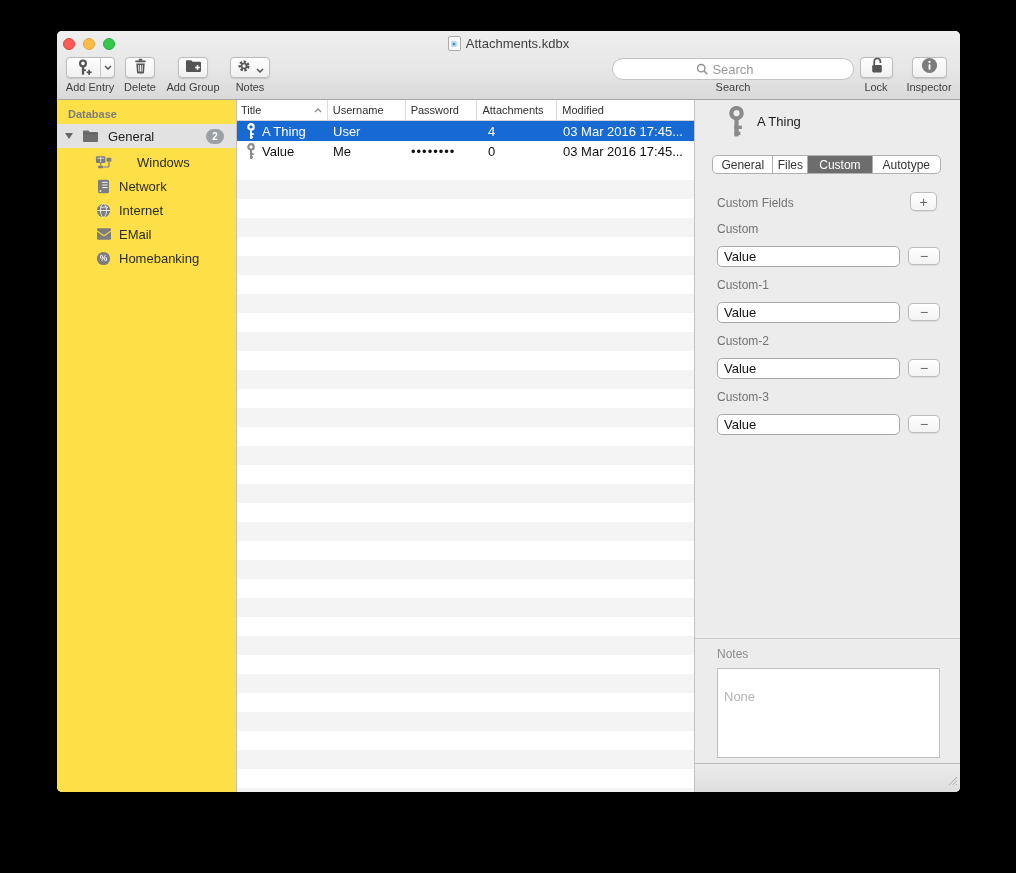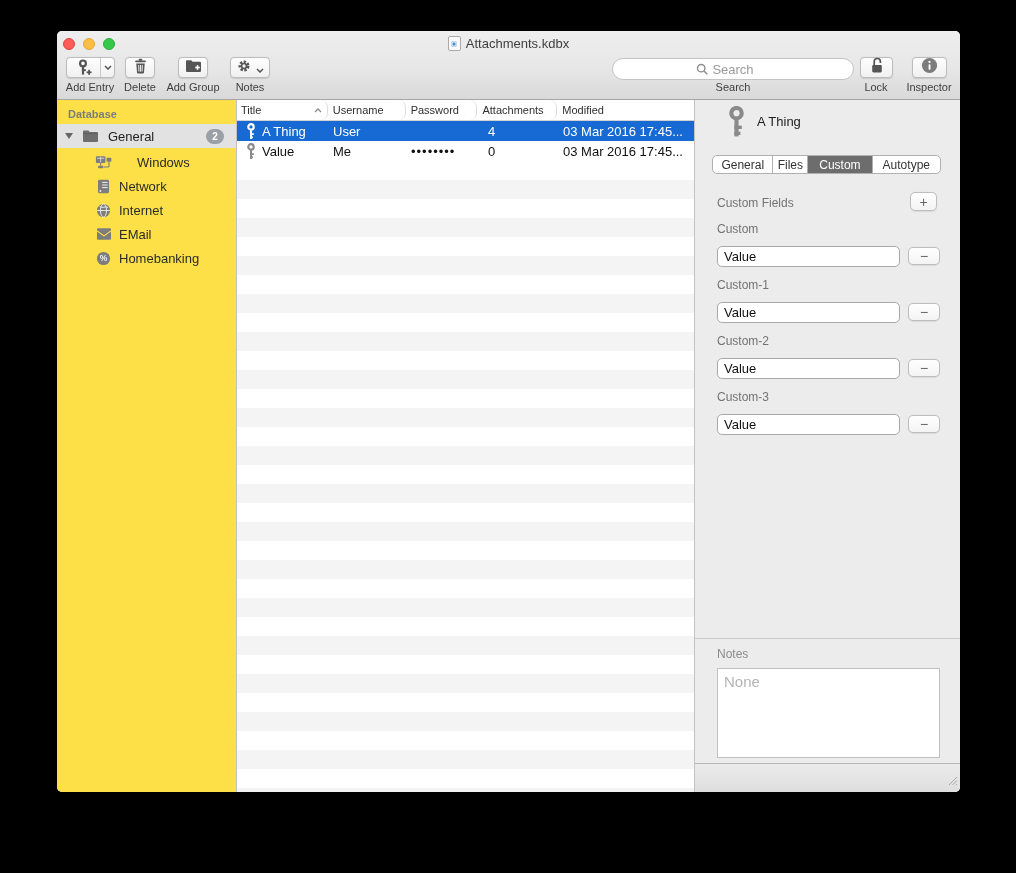--- a/index.html
+++ b/index.html
@@ -87,21 +87,21 @@
     display:flex; align-items:center; font-size:13px; color:#2b2b2b;
   }
   .sb-row .sb-icon { margin-left:38px; width:17px; display:flex; justify-content:center; }
   .sb-row .sb-text { margin-left:7px; }
   .sb-icon svg { display:block; }
   
   .entries { width:458px; background:#fff; border-right:1px solid #c2c2c2; flex:none;
     display:flex; flex-direction:column; }
   .thead { display:flex; height:21px; border-bottom:1px solid #d2d2d2; background:#fff; }
   .th { font-size:11px; color:#2f2f2f; display:flex; align-items:center;
-    border-right:1px solid #ddd; padding-left:5px; overflow:hidden; white-space:nowrap;border-radius:7px; }
+    border-right:1px solid #ddd; padding-left:5px; overflow:hidden; white-space:nowrap; }
   .th:first-child { padding-left:4px; }
   .th:last-child { border-right:none; }
   .sort-ind { margin-left:auto; margin-right:5px; display:flex; }
   .trow { display:flex; height:20px; align-items:center; font-size:13px; color:#111; }
   .trow.selected { background:#1769d4; color:#fff; }
   .tcell { overflow:hidden; white-space:nowrap; padding-left:5px; flex:none; }
   .tcell.title-cell { display:flex; align-items:center; gap:6px; padding-left:9px; }
   .tcell.attach-cell { padding-left:10px; }
   .row-key { color:#8b8b8b; display:flex; }
   .trow.selected .row-key { color:#fff; }
@@ -133,21 +133,21 @@
     position:absolute; left:22px; width:183px; height:21px;
     border:1px solid #a8a8a8; border-radius:5px; background:#fff;
     font-size:13px; font-family:"Liberation Sans",sans-serif; color:#111;
     padding:0 6px; outline:none;
   }
   .notes-sec { position:absolute; left:0; right:0; bottom:0; height:154px; border-top:1px solid #cbcbcb; }
   .notes-label { position:absolute; left:22px; top:8px; font-size:12px; color:#8b8b8b; }
   .notes-area {
     position:absolute; left:22px; top:29px; width:223px; height:90px;
     border:1px solid #c0c0c0; background:#fff; resize:none; outline:none;
-    font-size:15px; font-family:"Liberation Sans",sans-serif; color:#333; padding:4px 6px;
+    font-size:13px; font-family:"Liberation Sans",sans-serif; color:#333; padding:20px 6px;
   }
   .notes-area::placeholder { color:#b4b4b4; }
   .insp-footer {
     position:absolute; left:0; right:0; bottom:0; height:29px;
     background:linear-gradient(#ebebeb,#dedede); border-top:1px solid #b9b9b9;
   }
   .grip { position:absolute; right:2px; bottom:2px; }
 </style>
 </head>
 <body>

